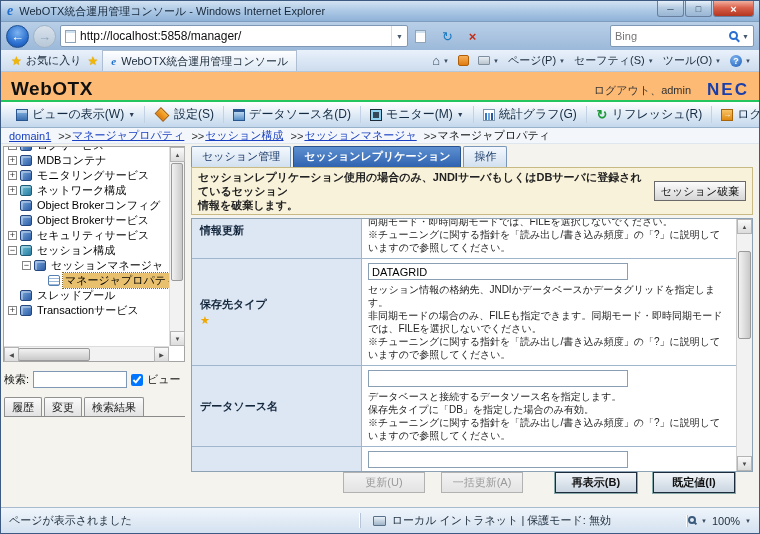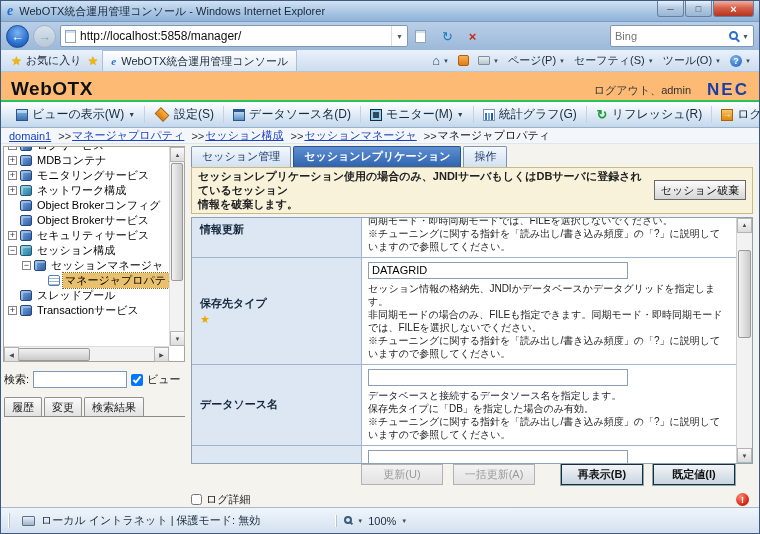--- a/index.html
+++ b/index.html
@@ -128,37 +128,37 @@
   .frow.first .fval { justify-content:flex-end; padding-bottom:4px; }
   .ftext { width:260px; height:17px; border:1px solid #8a9eb4; font-size:11px; font-family:inherit; padding:0 3px; margin-bottom:3px; }
   .fdesc { font-size:10px; line-height:13px; color:#222; }
   .frow.r1 { min-height:90px; } .frow.r2 { min-height:64px; } .frow.r3 { min-height:86px; }
 
   .fsb { width:16px; flex:0 0 16px; background:#f2f2f2; border-left:1px solid #d0d0d0; position:relative; }
   .fsb .sb-btn { position:absolute; left:0; width:15px; }
   .fsb .sb-btn.top { top:0; } .fsb .sb-btn.bot { bottom:0; }
   .fsb .sb-thumb-v { top:32px; height:88px; }
 
-  .btnrow { display:flex; justify-content:flex-end; align-items:flex-start; margin-top:0; padding-right:18px; gap:10px; }
+  .btnrow { display:flex; justify-content:flex-end; align-items:flex-start; margin-top:0; padding-right:18px; gap:16px; }
   .fbtn { min-width:82px; height:21px; font-size:11px; font-family:inherit; border:1px solid #6a6a6a; background:linear-gradient(#fdfdfd,#d8d8d8); color:#111; }
   .fbtn.disabled { color:#9a9a9a; border-color:#b2b2b2; background:linear-gradient(#f3f3f3,#e3e3e3); }
   .fbtn.strong { border:1px solid #1c2c3c; box-shadow:0 0 0 1px #8aa; font-weight:bold; background:linear-gradient(#f2f5f8,#c9d5e1); }
   .fbtn.redisplay { margin-left:16px; }
 
   .bottomrow { display:flex; align-items:center; margin-top:7px; font-size:11px; color:#222; padding-right:4px; }
   .bottomrow input[type=checkbox] { width:11px; height:11px; margin-right:4px; }
   .alert-ic { margin-left:auto; width:13px; height:13px; border-radius:50%; background:radial-gradient(circle at 35% 28%,#ff8a78,#d21f0e 70%,#a81204); color:#fff; font-size:9px; font-weight:bold; display:flex; align-items:center; justify-content:center; }
 
   
   .statusbar { height:26px; flex:0 0 26px; background:linear-gradient(#eff5fb,#d4e1f0); border-top:1px solid #a6bad0; display:flex; align-items:center; font-size:11px; color:#1c2c3c; padding:0 8px; }
   .sb-msg { flex:1; }
   .sb-zone { display:flex; align-items:center; gap:6px; padding:0 12px; border-left:1px solid #b6c4d6; box-shadow:-1px 0 0 #fff; }
   .pc-ic { width:13px; height:10px; background:linear-gradient(#e8f0f8,#9fb4c8); border:1px solid #5a7088; border-radius:1px; }
   .sb-spacer { width:64px; }
-  .sb-zoom { display:flex; align-items:center; gap:5px; padding-left:7px; border-left:1px solid #b6c4d6; box-shadow:-1px 0 0 #fff; }
+  .sb-zoom { display:flex; align-items:center; gap:5px; padding-left:0; border-left:1px solid #b6c4d6; box-shadow:-1px 0 0 #fff; }
   .zoom-mag { width:8px; height:8px; border:2px solid #3a5a7c; border-radius:50%; position:relative; margin-bottom:2px; }
   .zoom-mag::after { content:""; position:absolute; width:4px; height:2px; background:#3a5a7c; transform:rotate(45deg); right:-3px; bottom:-2px; }
 </style>
 </head>
 <body>
 
 <div class="win">
 
   <div class="titlebar">
     <span class="ie-glyph">e</span>
@@ -452,29 +452,25 @@
         </div>
       </div>
 
       <div class="btnrow">
         <button class="fbtn disabled">更新(U)</button>
         <button class="fbtn disabled">一括更新(A)</button>
         <button class="fbtn strong redisplay">再表示(B)</button>
         <button class="fbtn strong">既定値(I)</button>
       </div>
 
-      <div class="bottomrow">
-        <input type="checkbox" style="">
-        <span>ログ詳細</span>
-        <span class="alert-ic">!</span>
-      </div>
     </div>
   </div>
 
   <div class="statusbar">
+    <span class="sb-msg">ページが表示されました</span>
     <span class="sb-zone">
       <span class="pc-ic"></span>
       <span>ローカル イントラネット | 保護モード: 無効</span>
     </span>
     <span class="sb-spacer"></span>
     <span class="sb-zoom">
       <span class="zoom-mag"></span>
       <span class="dds">▼</span>
       <span>100%</span>
       <span class="dds">▼</span>

